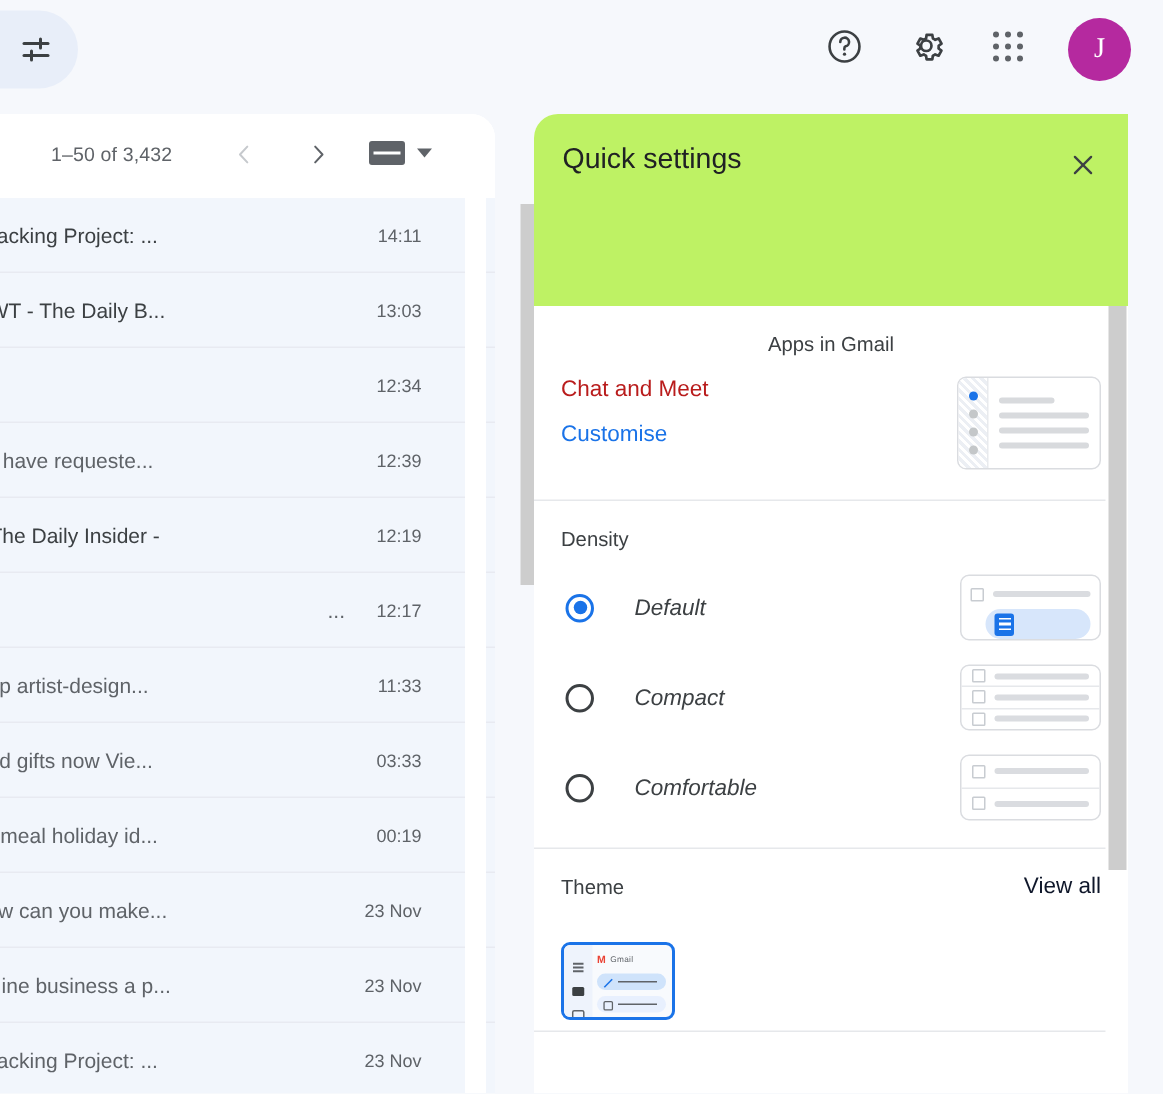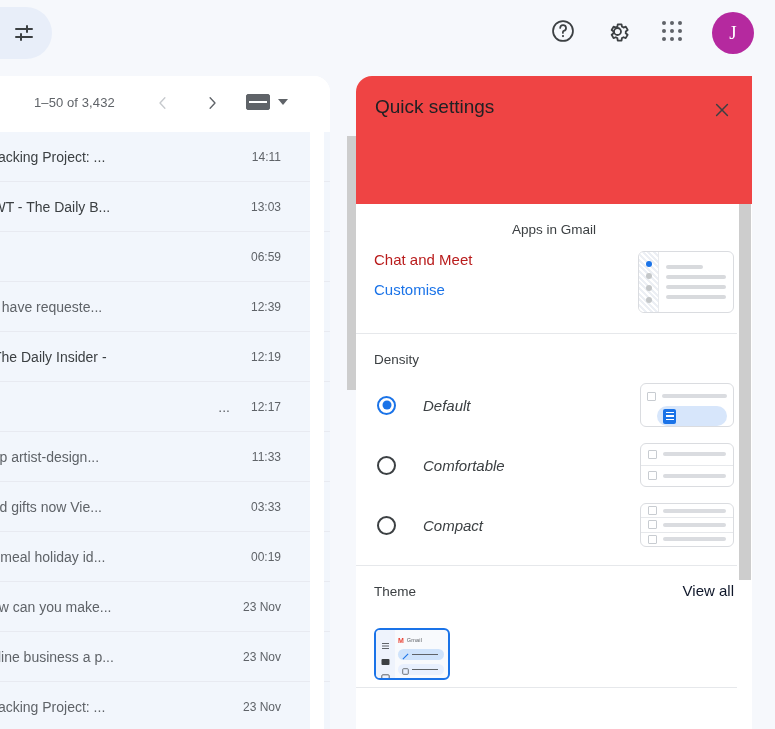--- a/index.html
+++ b/index.html
@@ -161,21 +161,21 @@
   #qs-panel {
     position: absolute; left: 356px; top: 76px;
     width: 396px; height: 653px;
     background: #ffffff;
     border-top-left-radius: 16px;
     overflow: hidden;
   }
   #qs-header {
     position: absolute; left: 0; top: 0;
     width: 396px; height: 128px;
-    background: #ef4444;
+    background: #bef264;
     z-index: 3;
   }
   #qs-title {
     position: absolute; left: 19px; top: 20px;
     font-size: 19px; color: #202124; font-weight: 400;
     letter-spacing: 0;
   }
   #qs-close {
     position: absolute; left: 352px; top: 22px;
     width: 28px; height: 28px;
@@ -469,21 +469,21 @@
         <div class="mail-row">
           <span class="subj dark">on Tracking Project: ...</span>
           <span class="time">14:11</span>
         </div>
         <div class="mail-row">
           <span class="subj dark">nd JWT - The Daily B...</span>
           <span class="time">13:03</span>
         </div>
         <div class="mail-row">
           <span class="subj"></span>
-          <span class="time">06:59</span>
+          <span class="time">12:34</span>
         </div>
         <div class="mail-row">
           <span class="subj">- You have requeste...</span>
           <span class="time">12:39</span>
         </div>
         <div class="mail-row">
           <span class="subj dark">y? - The Daily Insider -</span>
           <span class="time">12:19</span>
         </div>
         <div class="mail-row">
@@ -575,43 +575,43 @@
                     <i></i>
                     <i></i>
                     <i></i>
                   </span>
               </div>
             </div>
           </div>
 
           <div class="density-row">
             <span class="radio"></span>
-            <span class="density-name">Comfortable</span>
-            <div class="preview-card dpv" id="dp-comfortable" style="position:absolute;display:flex;flex-direction:column;justify-content:center;">
+            <span class="density-name">Compact</span>
+            <div class="preview-card dpv" id="dp-compact" style="position:absolute;display:flex;flex-direction:column;justify-content:center;">
               <div class="dp-line-row">
                 <span class="dp-box"></span>
                 <span class="dp-bar"></span>
               </div>
               <div class="dp-sep"></div>
               <div class="dp-line-row">
                 <span class="dp-box"></span>
                 <span class="dp-bar"></span>
               </div>
-            </div>
-          </div>
-
-          <div class="density-row">
-            <span class="radio"></span>
-            <span class="density-name">Compact</span>
-            <div class="preview-card dpv" id="dp-compact" style="position:absolute;display:flex;flex-direction:column;justify-content:center;">
+              <div class="dp-sep"></div>
               <div class="dp-line-row">
                 <span class="dp-box"></span>
                 <span class="dp-bar"></span>
               </div>
-              <div class="dp-sep"></div>
+            </div>
+          </div>
+
+          <div class="density-row">
+            <span class="radio"></span>
+            <span class="density-name">Comfortable</span>
+            <div class="preview-card dpv" id="dp-comfortable" style="position:absolute;display:flex;flex-direction:column;justify-content:center;">
               <div class="dp-line-row">
                 <span class="dp-box"></span>
                 <span class="dp-bar"></span>
               </div>
               <div class="dp-sep"></div>
               <div class="dp-line-row">
                 <span class="dp-box"></span>
                 <span class="dp-bar"></span>
               </div>
             </div>

